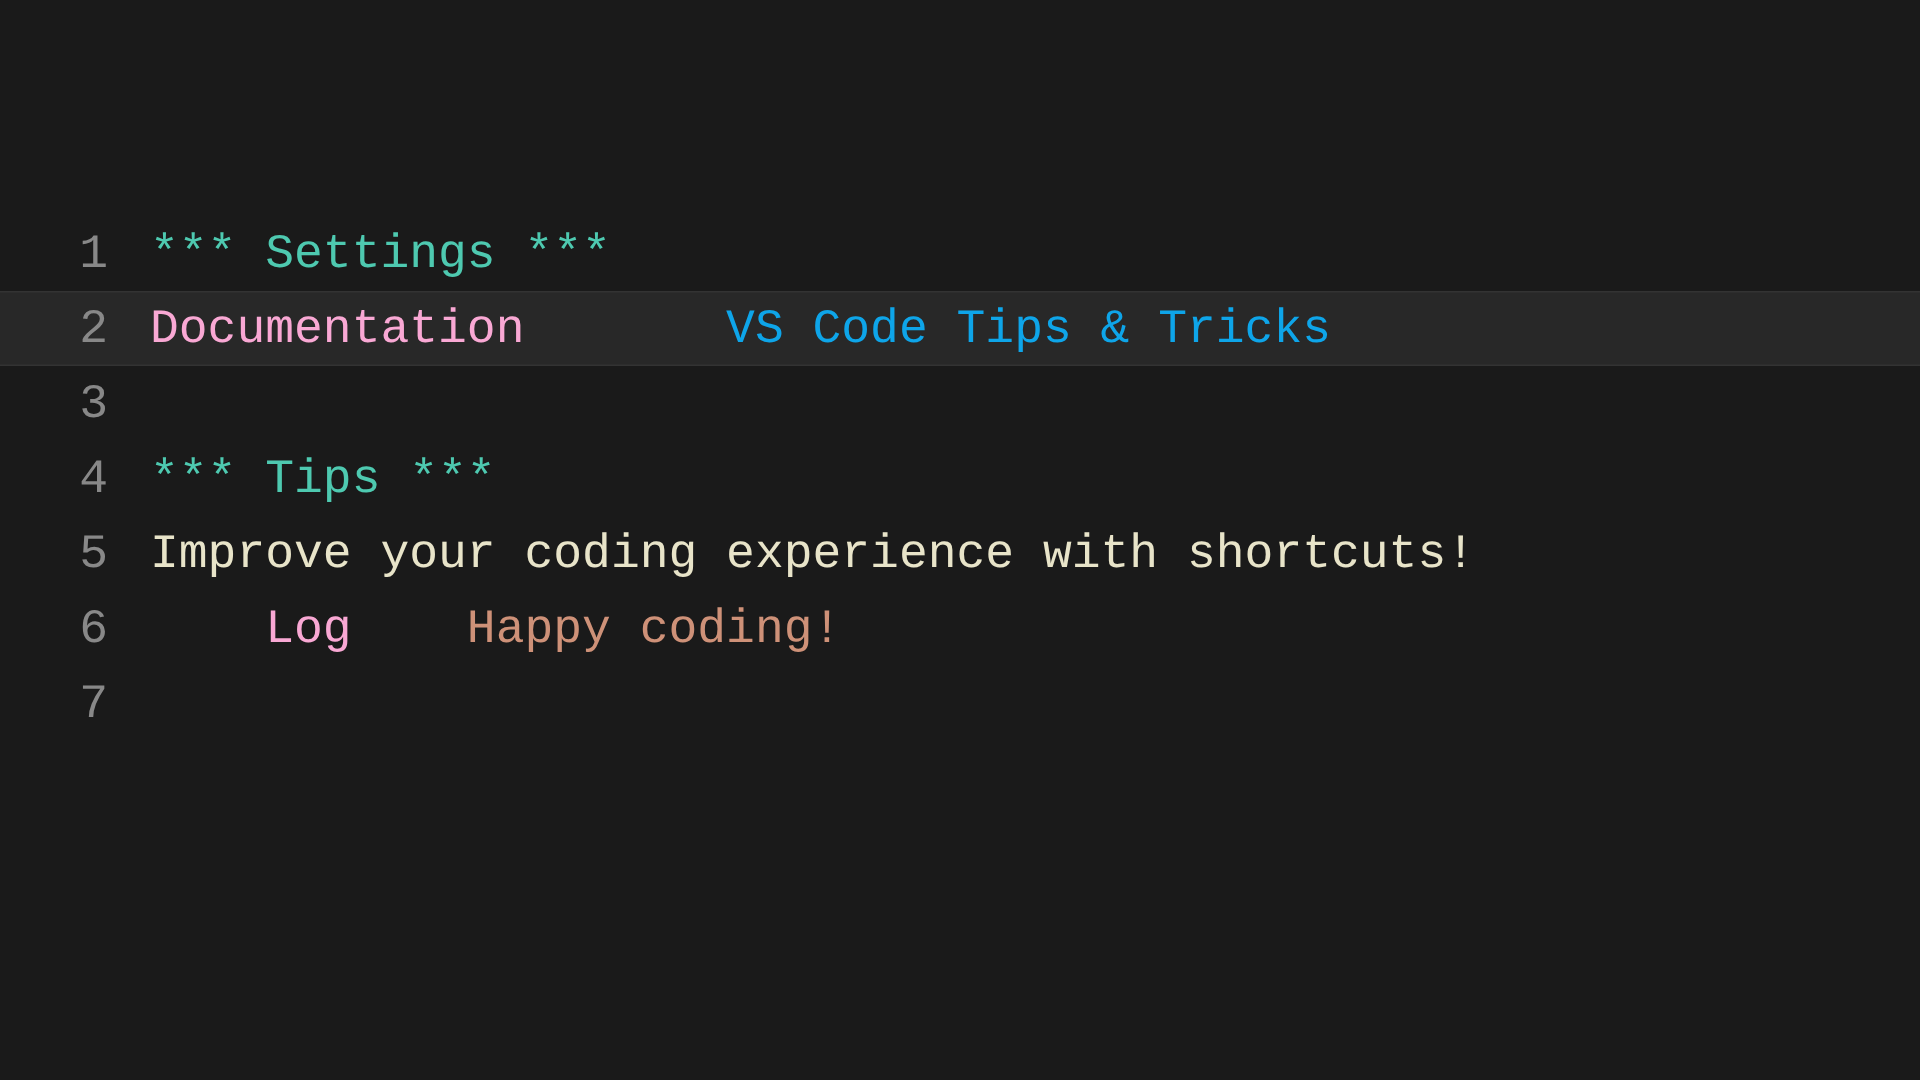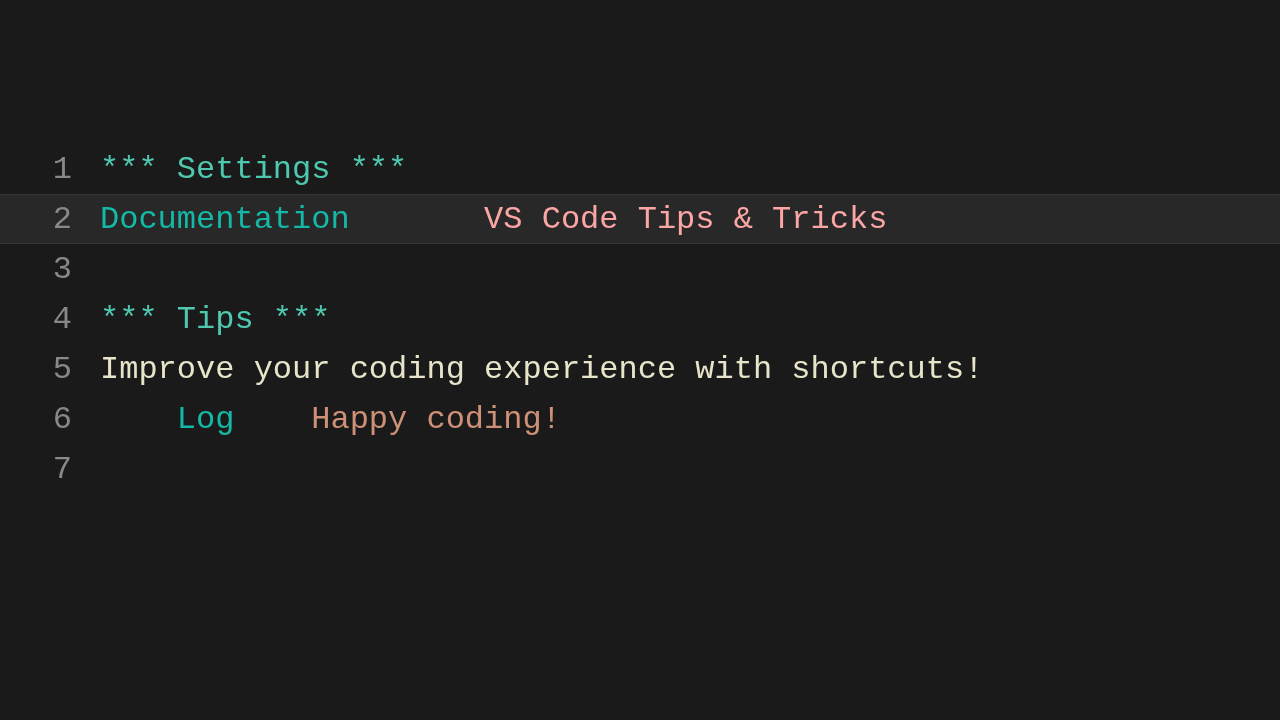--- a/index.html
+++ b/index.html
@@ -31,22 +31,22 @@
       color: #888;
       flex-shrink: 0;
       user-select: none;
     }
     .code {
       flex: 1;
       white-space: pre;
       color: #ccc;
     }
     .teal { color: #4ec9b0; margin-top: 32px; }
-    .blue { color: #14b8a6; }
-    .green { color: #fca5a5; }
+    .blue { color: #f9a8d4; }
+    .green { color: #0ea5e9; }
     .cream { color: #e8e4c9; text-align: center; }
     .orange { color: #ce9178; margin-top: 16px; }
   </style>
 </head>
 <body>
 
 <div class="editor">
   <div class="line">
     <div class="gutter">1</div>
     <div class="code"><span class="teal">*** Settings ***</span></div>

